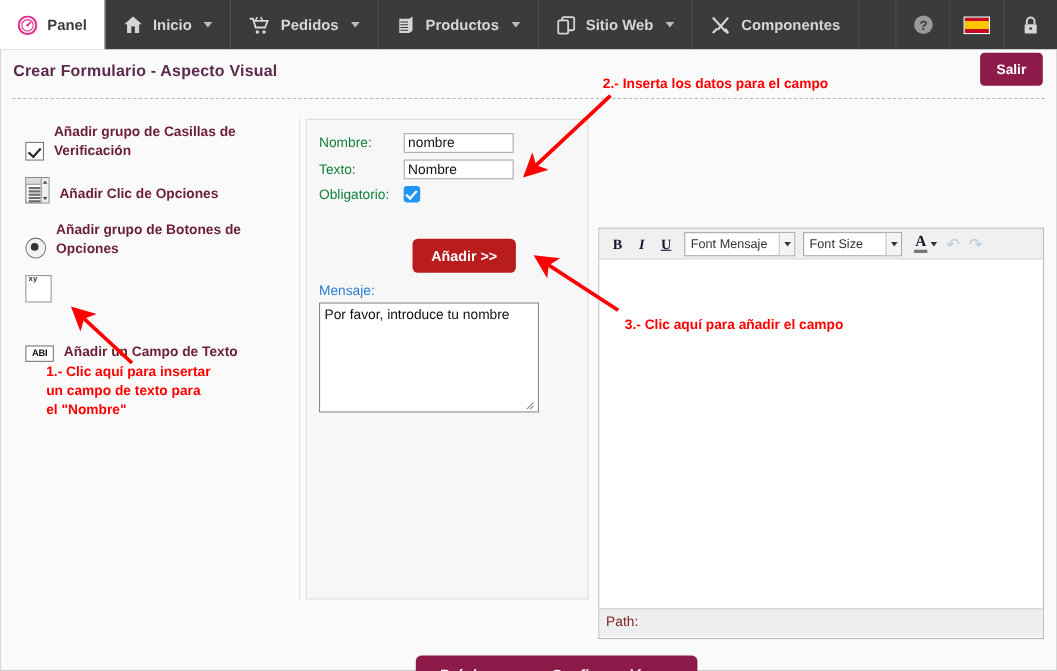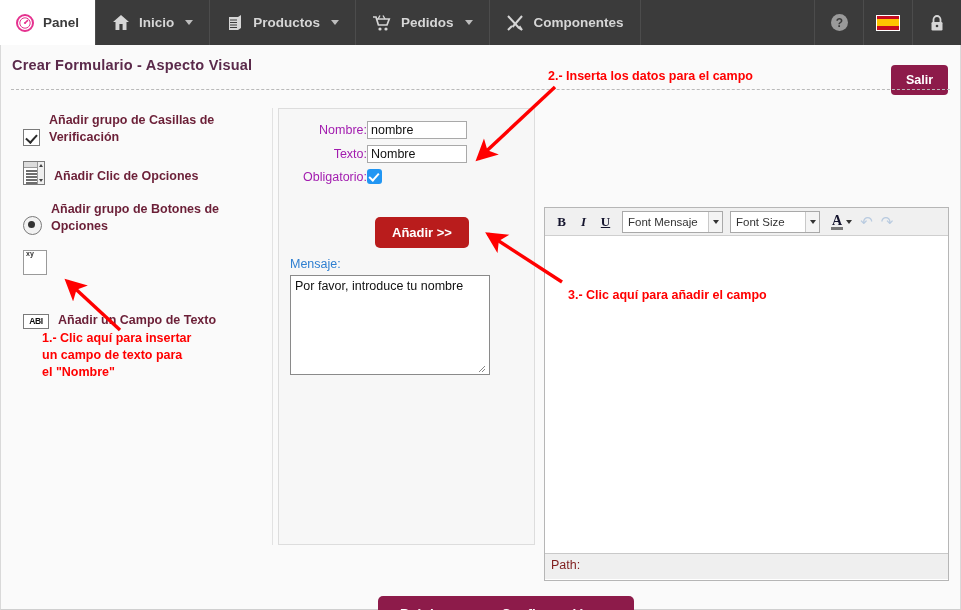--- a/index.html
+++ b/index.html
@@ -24,21 +24,21 @@
 
   .ico{display:inline-block;line-height:0;}
   .flag{width:24px;height:16px;border:1px solid #ffffff;box-sizing:border-box;
         background:linear-gradient(to bottom,#c60b1e 0 25%,#ffc400 25% 75%,#c60b1e 75% 100%);}
 
   
   .page{position:absolute;left:0;top:45px;width:961px;height:565px;background:#fafafa;box-sizing:border-box;
         border-left:1px solid #d9d9d9;border-right:1px solid #d9d9d9;border-bottom:1px solid #cfcfcf;}
   .page-head{position:relative;height:43px;}
   .page-title{position:absolute;left:11px;top:12px;font-size:14.5px;font-weight:bold;color:#5b2a4b;letter-spacing:.2px;text-align:right;}
-  .exit-btn{position:absolute;right:12px;top:20px;background:#8d1b4a;color:#fff;border:none;border-radius:4px;
+  .exit-btn{position:absolute;right:12px;top:3px;background:#8d1b4a;color:#fff;border:none;border-radius:4px;
             font-size:12.5px;font-weight:bold;padding:8px 15px;cursor:pointer;font-family:inherit;}
   .divider{position:absolute;left:10px;right:10px;top:44px;border-top:1px dashed #b9b9b9;}
 
   
   .content{position:absolute;left:0;top:48px;width:961px;height:470px;}
 
   
   .sidebar{position:absolute;left:10px;top:15px;width:262px;height:437px;box-sizing:border-box;border-right:1px solid #e2e2e2;}
   .side-item{display:flex;align-items:flex-end;gap:9px;padding:3px 0 3px 12px;margin-bottom:9px;cursor:pointer;}
   .side-label{font-size:12.5px;font-weight:bold;color:#6b1f37;line-height:17px;padding-top:1px;}
@@ -56,21 +56,21 @@
   .ic-radio:after{content:"";position:absolute;left:4px;top:4px;width:7px;height:7px;border-radius:50%;background:#333;}
   .ic-area{width:24px;height:25px;flex:0 0 24px;box-sizing:border-box;border:1px solid #9a9a9a;background:#fff;position:relative;}
   .ic-area span{position:absolute;left:2px;top:-1px;font-size:7px;font-weight:bold;color:#333;}
   .ic-text{width:26px;height:15px;flex:0 0 26px;box-sizing:border-box;border:1px solid #7a7a7a;background:#fff;
            font-size:8.5px;font-weight:bold;color:#111;text-align:center;line-height:13px;letter-spacing:-.3px;margin-top:24px;}
 
   
   .formpanel{position:absolute;left:277px;top:15px;width:257px;height:437px;box-sizing:border-box;
              background:#f7f7f7;border:1px solid #dddddd;}
   .frow{display:flex;align-items:center;margin:0 0 6px 0;}
-  .flabel{font-size:12.5px;color:#a21caf;width:88px;padding-left:11px;box-sizing:border-box;text-align:right;}
+  .flabel{font-size:12.5px;color:#15803d;width:88px;padding-left:11px;box-sizing:border-box;}
   .ftext{width:100px;height:18px;box-sizing:border-box;border:1px solid #a9a9a9;background:#fff;
          font-family:inherit;font-size:12.5px;color:#111;padding:4px 3px;}
   .fcheck{width:15px;height:15px;border-radius:3px;background:#2196f3;position:relative;cursor:pointer;}
   .fcheck:after{content:"";position:absolute;left:4px;top:2px;width:4px;height:8px;border:solid #fff;
          border-width:0 2px 2px 0;transform:rotate(42deg);}
   .add-btn{position:absolute;left:96px;top:108px;background:#b91c1c;color:#fff;border:none;border-radius:5px;
            font-size:13px;font-weight:bold;padding:8px 17px;cursor:pointer;font-family:inherit;}
   .msg-label{position:absolute;left:11px;top:148px;font-size:12.5px;color:#2f7fd0;}
   .msg-area{position:absolute;left:11px;top:166px;width:200px;height:100px;box-sizing:border-box;
             border:1px solid #8a8a8a;background:#fff;font-family:inherit;font-size:12.5px;color:#111;
@@ -135,47 +135,57 @@
           <path d="M9 1 L17 8 H14.5 V16 H3.5 V8 H1 Z" fill="#d6d6d6"></path>
           <rect x="7.4" y="10" width="3.2" height="6" fill="#3b3b3b"></rect>
         </svg>
       </span>
       <span>Inicio</span>
       <span class="caret"></span>
     </div>
 
     <div class="nav-item">
       <span class="ico">
+        <svg width="20" height="18" viewBox="0 0 20 18">
+          <path d="M1 3 h3 l2.4 8 h8.6 l2.2 -6 H5.2" fill="none" stroke="#d6d6d6" stroke-width="1.7"></path>
+          <path d="M6 5 l2 -3.5 M13 5 l-2 -3.5" stroke="#d6d6d6" stroke-width="1.4"></path>
+          <circle cx="8" cy="15" r="1.6" fill="#d6d6d6"></circle>
+            <circle cx="14" cy="15" r="1.6" fill="#d6d6d6"></circle>
+        </svg>
+      </span>
+      <span>Pedidos</span>
+      <span class="caret"></span>
+    </div>
+
+    <div class="nav-item">
+      <span class="ico">
         <svg width="18" height="18" viewBox="0 0 18 18">
           <path d="M3 3 h9 l3 -2 v13 l-3 2 H3 Z" fill="#d6d6d6"></path>
           <g stroke="#3b3b3b" stroke-width="1">
             <line x1="4" y1="6" x2="11" y2="6"></line>
               <line x1="4" y1="8.5" x2="11" y2="8.5"></line>
             <line x1="4" y1="11" x2="11" y2="11"></line>
               <line x1="4" y1="13.5" x2="11" y2="13.5"></line>
           </g>
         </svg>
       </span>
       <span>Productos</span>
       <span class="caret"></span>
     </div>
 
     <div class="nav-item">
       <span class="ico">
-        <svg width="20" height="18" viewBox="0 0 20 18">
-          <path d="M1 3 h3 l2.4 8 h8.6 l2.2 -6 H5.2" fill="none" stroke="#d6d6d6" stroke-width="1.7"></path>
-          <path d="M6 5 l2 -3.5 M13 5 l-2 -3.5" stroke="#d6d6d6" stroke-width="1.4"></path>
-          <circle cx="8" cy="15" r="1.6" fill="#d6d6d6"></circle>
-            <circle cx="14" cy="15" r="1.6" fill="#d6d6d6"></circle>
-        </svg>
-      </span>
-      <span>Pedidos</span>
+        <svg width="18" height="18" viewBox="0 0 18 18">
+          <rect x="5" y="1.5" width="11" height="12" rx="1.5" fill="none" stroke="#d6d6d6" stroke-width="1.6"></rect>
+          <rect x="1.5" y="4.5" width="9" height="12" rx="1.5" fill="#3b3b3b" stroke="#d6d6d6" stroke-width="1.6"></rect>
+        </svg>
+      </span>
+      <span>Sitio Web</span>
       <span class="caret"></span>
     </div>
-
 
     <div class="nav-item">
       <span class="ico">
         <svg width="19" height="18" viewBox="0 0 19 18">
           <path d="M2 2 L13 14 M13 14 l3 2 -2 -3 Z" stroke="#d6d6d6" stroke-width="2" fill="#d6d6d6"></path>
           <path d="M16 2 L6.5 13" stroke="#d6d6d6" stroke-width="2"></path>
           <path d="M2 16 l4 -4" stroke="#d6d6d6" stroke-width="2"></path>
         </svg>
       </span>
       <span>Componentes</span>

